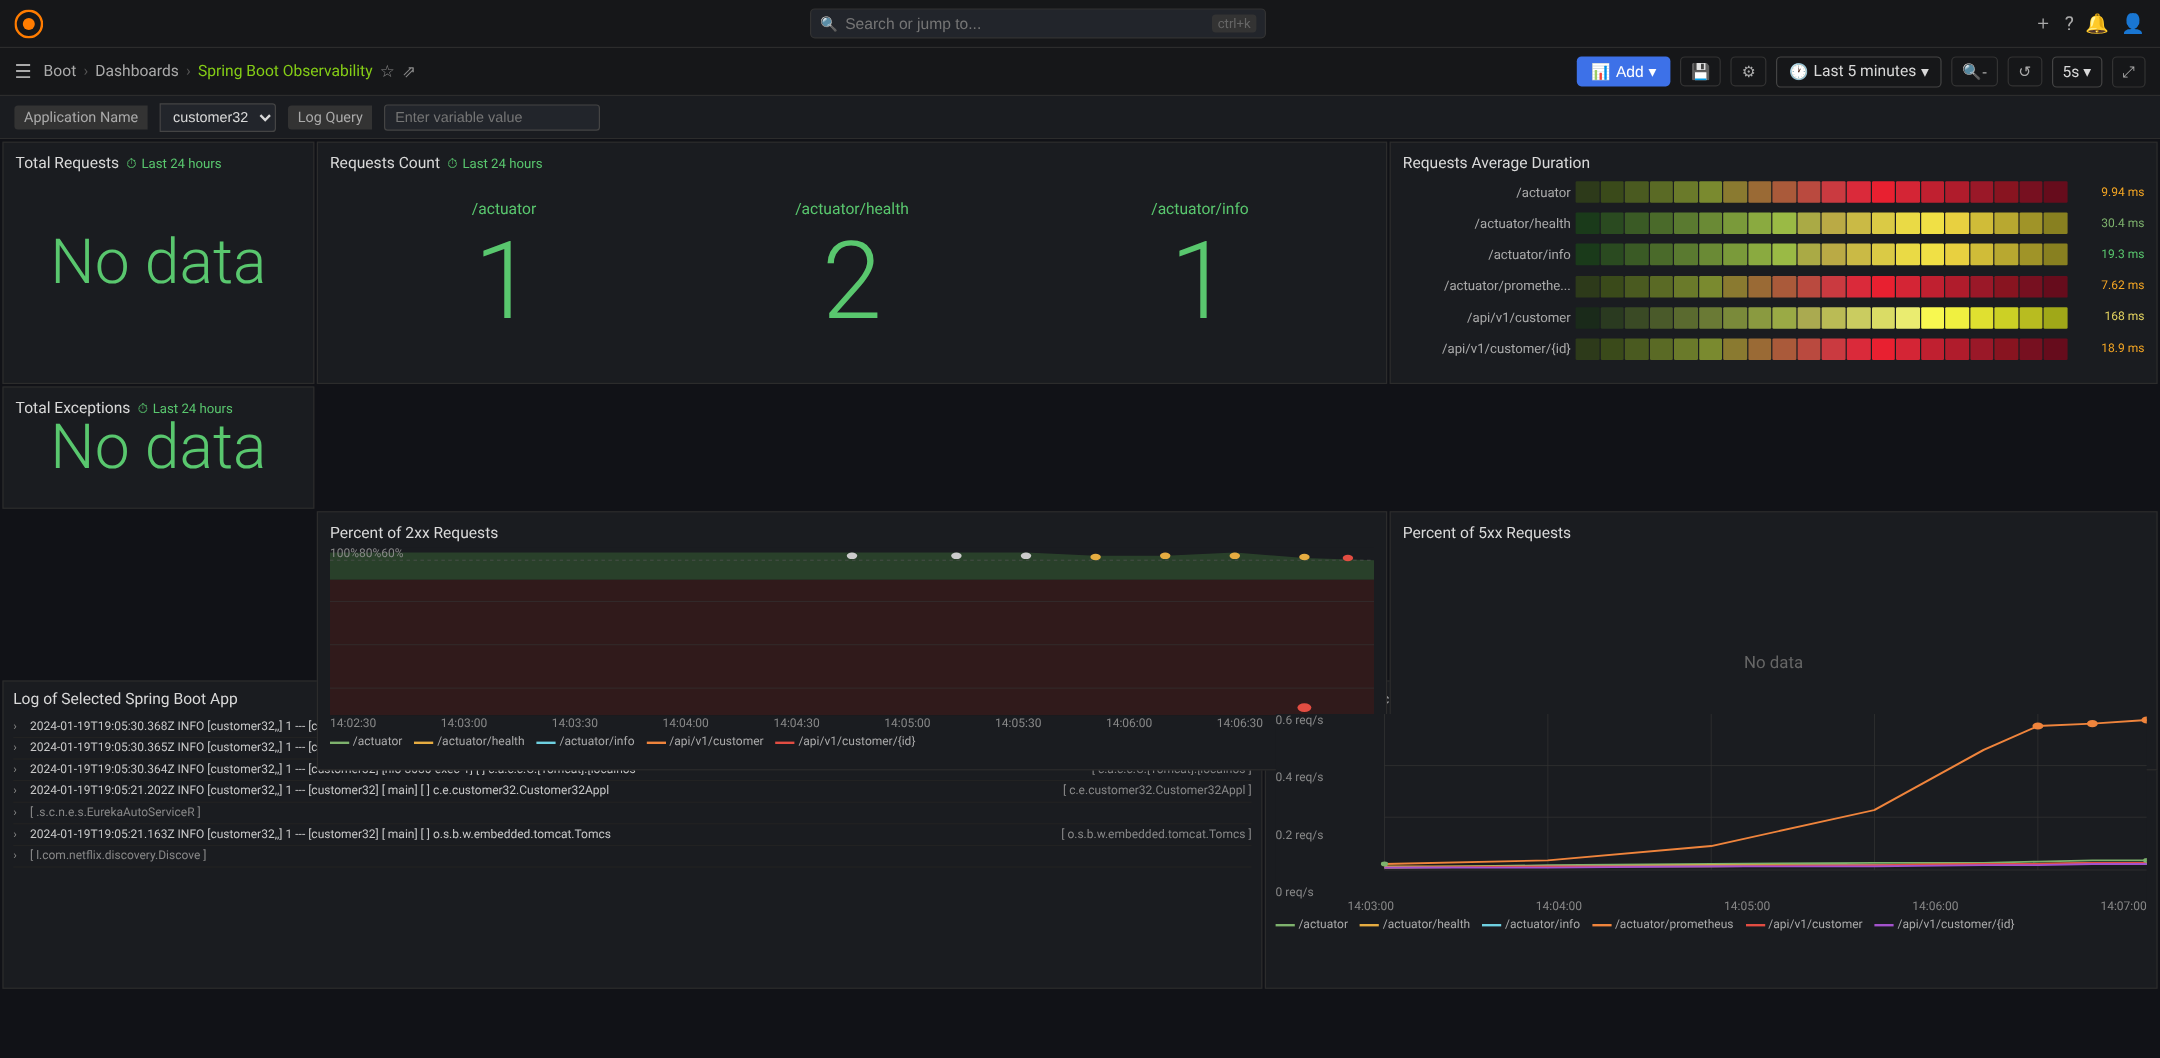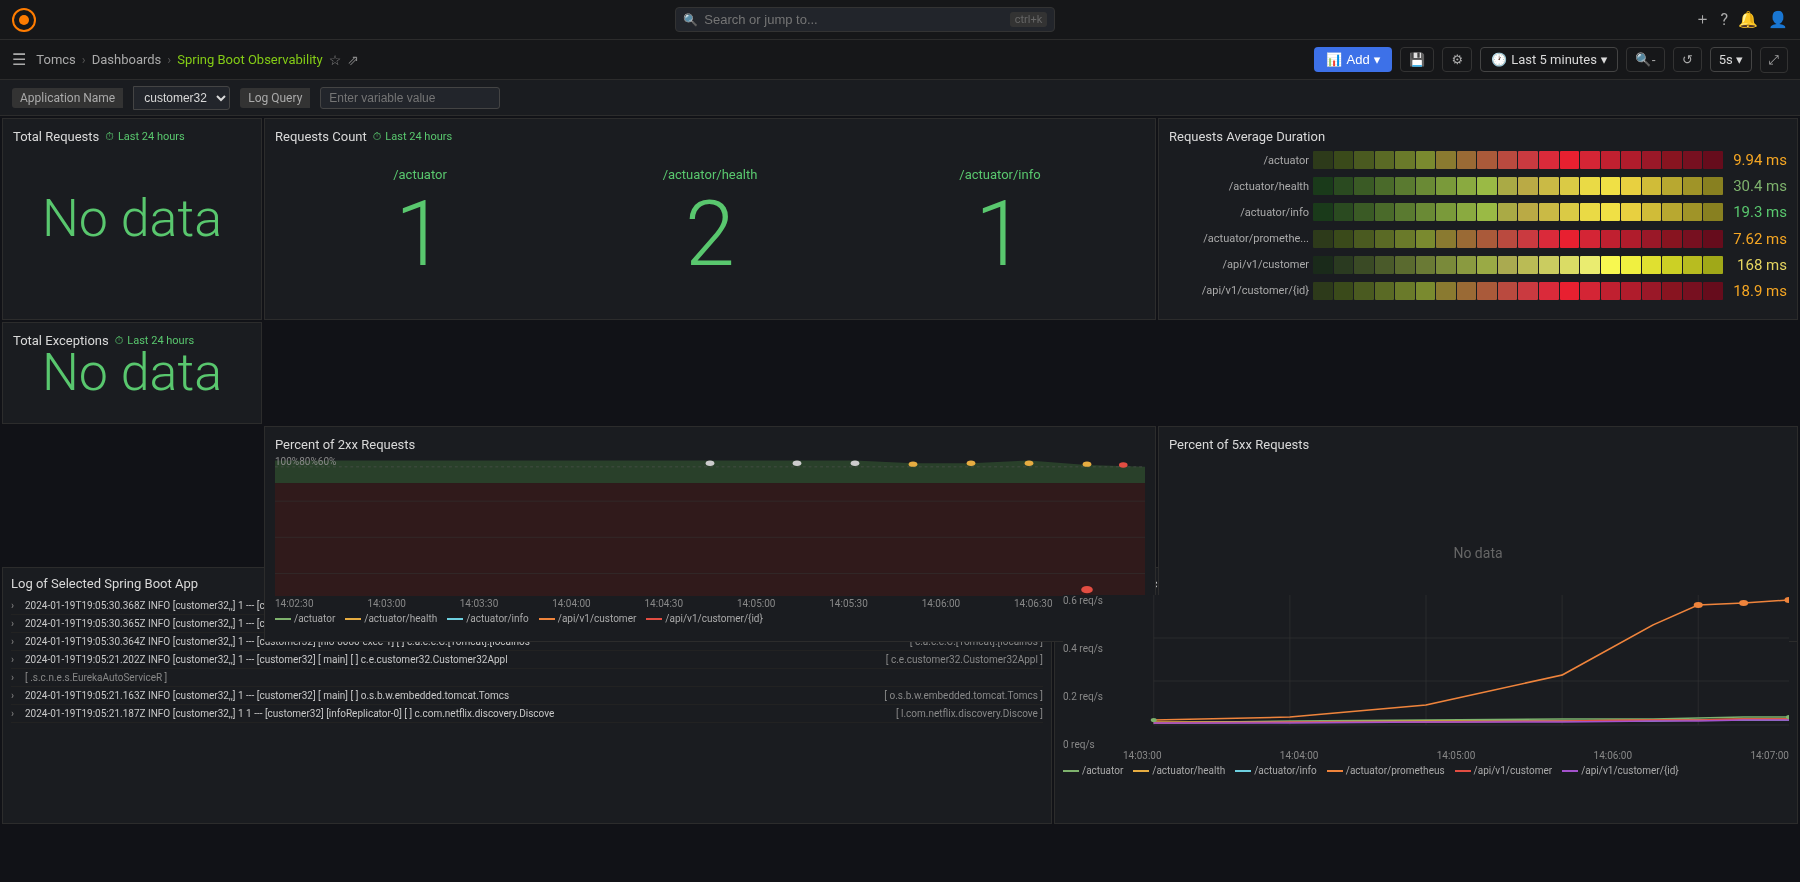--- a/index.html
+++ b/index.html
@@ -245,21 +245,21 @@
       align-items: center;
     }
     .heatmap-cell {
       flex: 1;
       height: 18px;
       border-radius: 1px;
     }
     .heatmap-value {
       width: 60px;
       text-align: right;
-      font-size: 15px;
+      font-size: 10px;
       flex-shrink: 0;
     }
 
     
     .p2xx-panel {
       grid-column: 2;
       grid-row: 2;
     }
     .p5xx-panel {
       grid-column: 3;
@@ -361,21 +361,21 @@
     <span class="topbar-right-icon">＋</span>
     <span class="topbar-right-icon">?</span>
     <span class="topbar-right-icon">🔔</span>
     <span class="topbar-right-icon">👤</span>
   </div>
 </div>
 
 <div class="navbar">
   <div class="navbar-left">
     <span class="hamburger">☰</span>
-    <span class="nav-link">Tomcs</span>
+    <span class="nav-link">Boot</span>
     <span class="nav-sep">›</span>
     <span class="nav-link">Dashboards</span>
     <span class="nav-sep">›</span>
     <span class="nav-active">Spring Boot Observability</span>
     <span class="star-icon">☆</span>
     <span class="share-icon">⇗</span>
   </div>
   <div class="navbar-right">
     <button class="btn-add">
       <span>📊</span>
@@ -738,21 +738,20 @@
             <span class="log-toggle">›</span>
             <span class="log-right">[ .s.c.n.e.s.EurekaAutoServiceR ]</span>
           </div>
           <div class="log-entry">
             <span class="log-toggle">›</span>
             <span class="log-text">2024-01-19T19:05:21.163Z  INFO [customer32,,] 1 --- [customer32] [           main] [                 ] o.s.b.w.embedded.tomcat.Tomcs</span>
             <span class="log-right">[ o.s.b.w.embedded.tomcat.Tomcs ]</span>
           </div>
           <div class="log-entry">
             <span class="log-toggle">›</span>
-            <span class="log-text">2024-01-19T19:05:21.187Z  INFO [customer32,,] 1 1 --- [customer32] [infoReplicator-0] [                 ] c.com.netflix.discovery.Discove</span>
             <span class="log-right">[ l.com.netflix.discovery.Discove ]</span>
           </div>
         </div>
     </div>
 
     <div class="rps-panel">
       <div class="rps-title">Request Per Sec</div>
       <div style="position:relative; height: 185px;">
 
         <div style="position:absolute;left:0;top:0;height:155px;display:flex;flex-direction:column;justify-content:space-between;font-size:10px;color:#888;z-index:1;">

